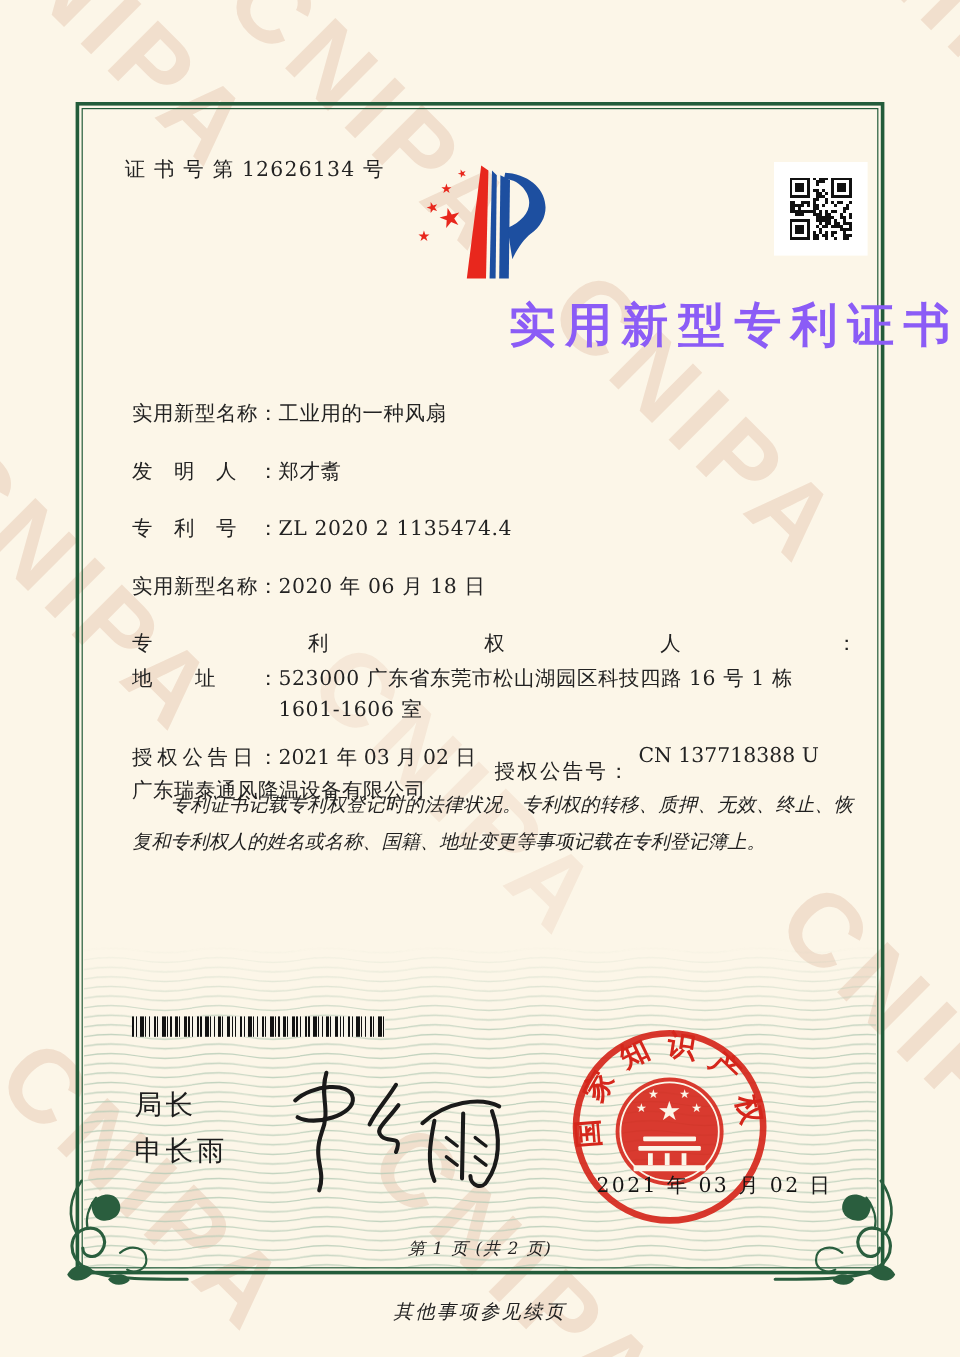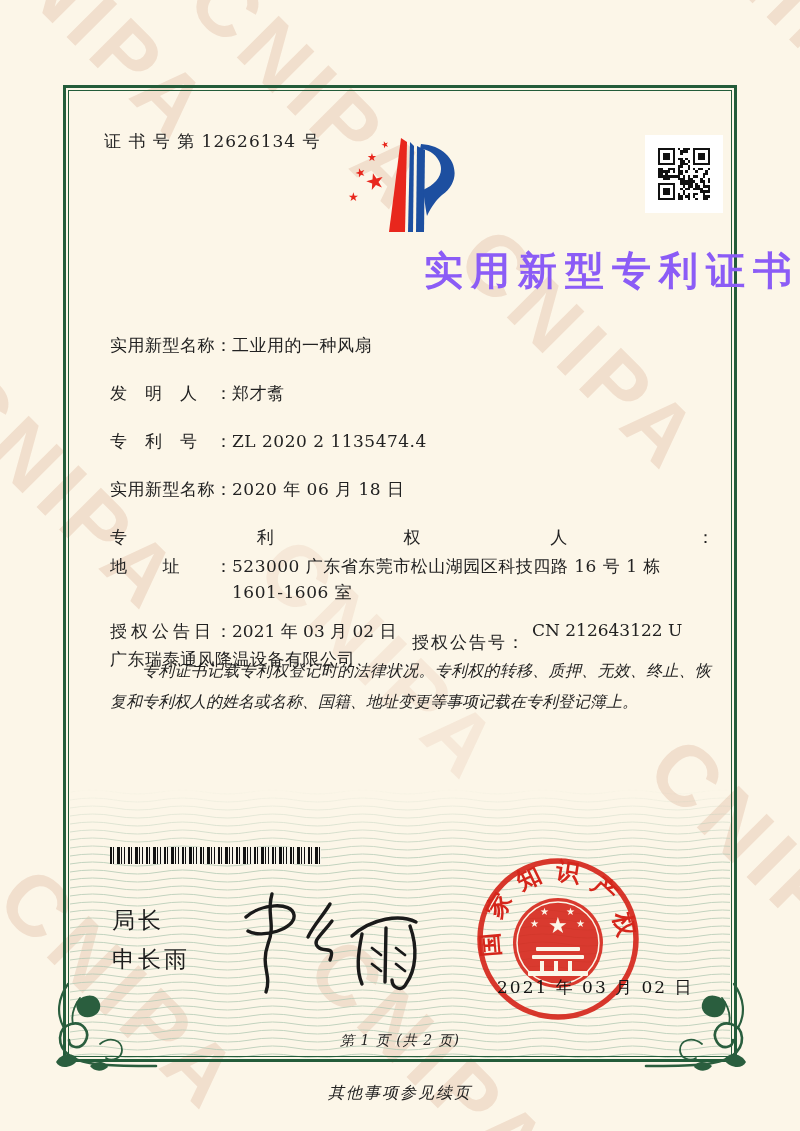--- a/index.html
+++ b/index.html
@@ -295,21 +295,21 @@
       <span class="val">523000 广东省东莞市松山湖园区科技四路 16 号 1 栋 1601-1606 室</span>
     </div>
 
     <div class="grant">
       <span class="pair1">
         <span class="lb">授权公告日：</span>
         <span class="val">2021 年 03 月 02 日</span>
       </span>
       <span class="pair2">
         <span class="lb">授权公告号：</span>
-        <span class="val" style="margin-left:6px;">CN 212643122 U</span>
+        <span class="val" style="margin-left:6px;">CN 137718388 U</span>
       </span>
     </div>
 
     <div class="body-text">
       <p>专利证书记载专利权登记时的法律状况。专利权的转移、质押、无效、终止、恢复和专利权人的姓名或名称、国籍、地址变更等事项记载在专利登记簿上。</p>
     </div>
 
     <div class="barcode"></div>
 
     <div class="signer t1">局长</div>

